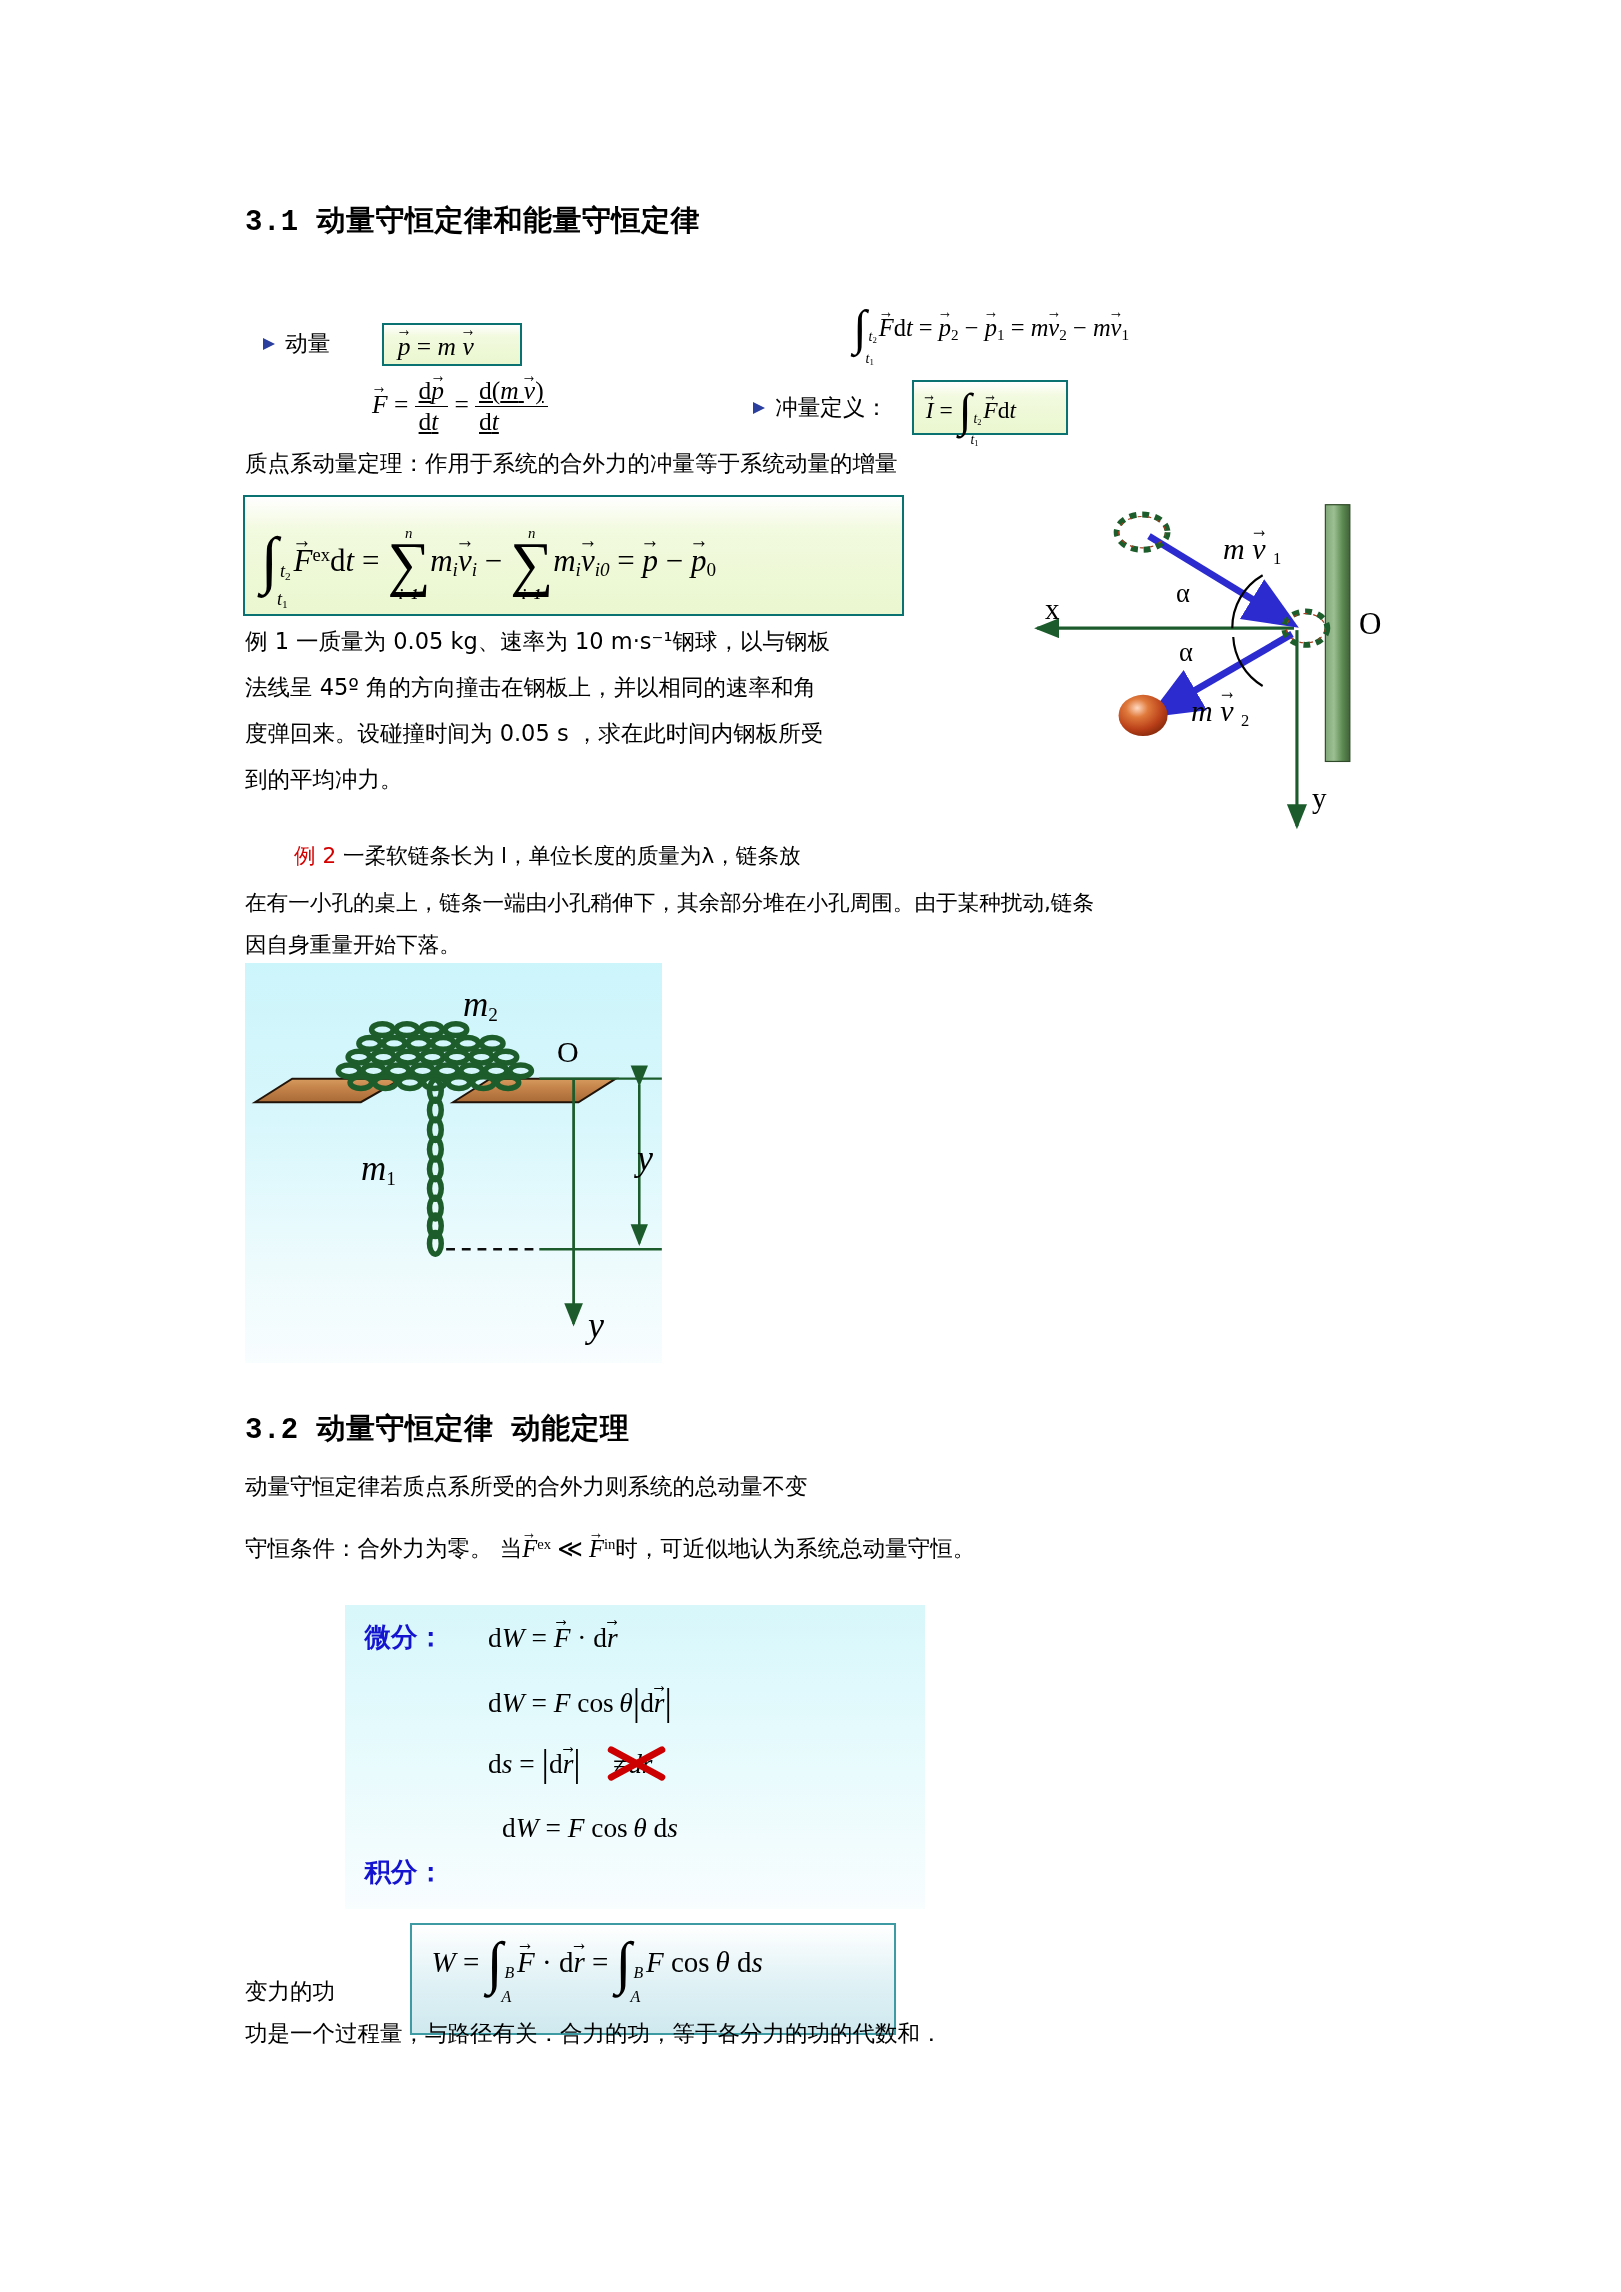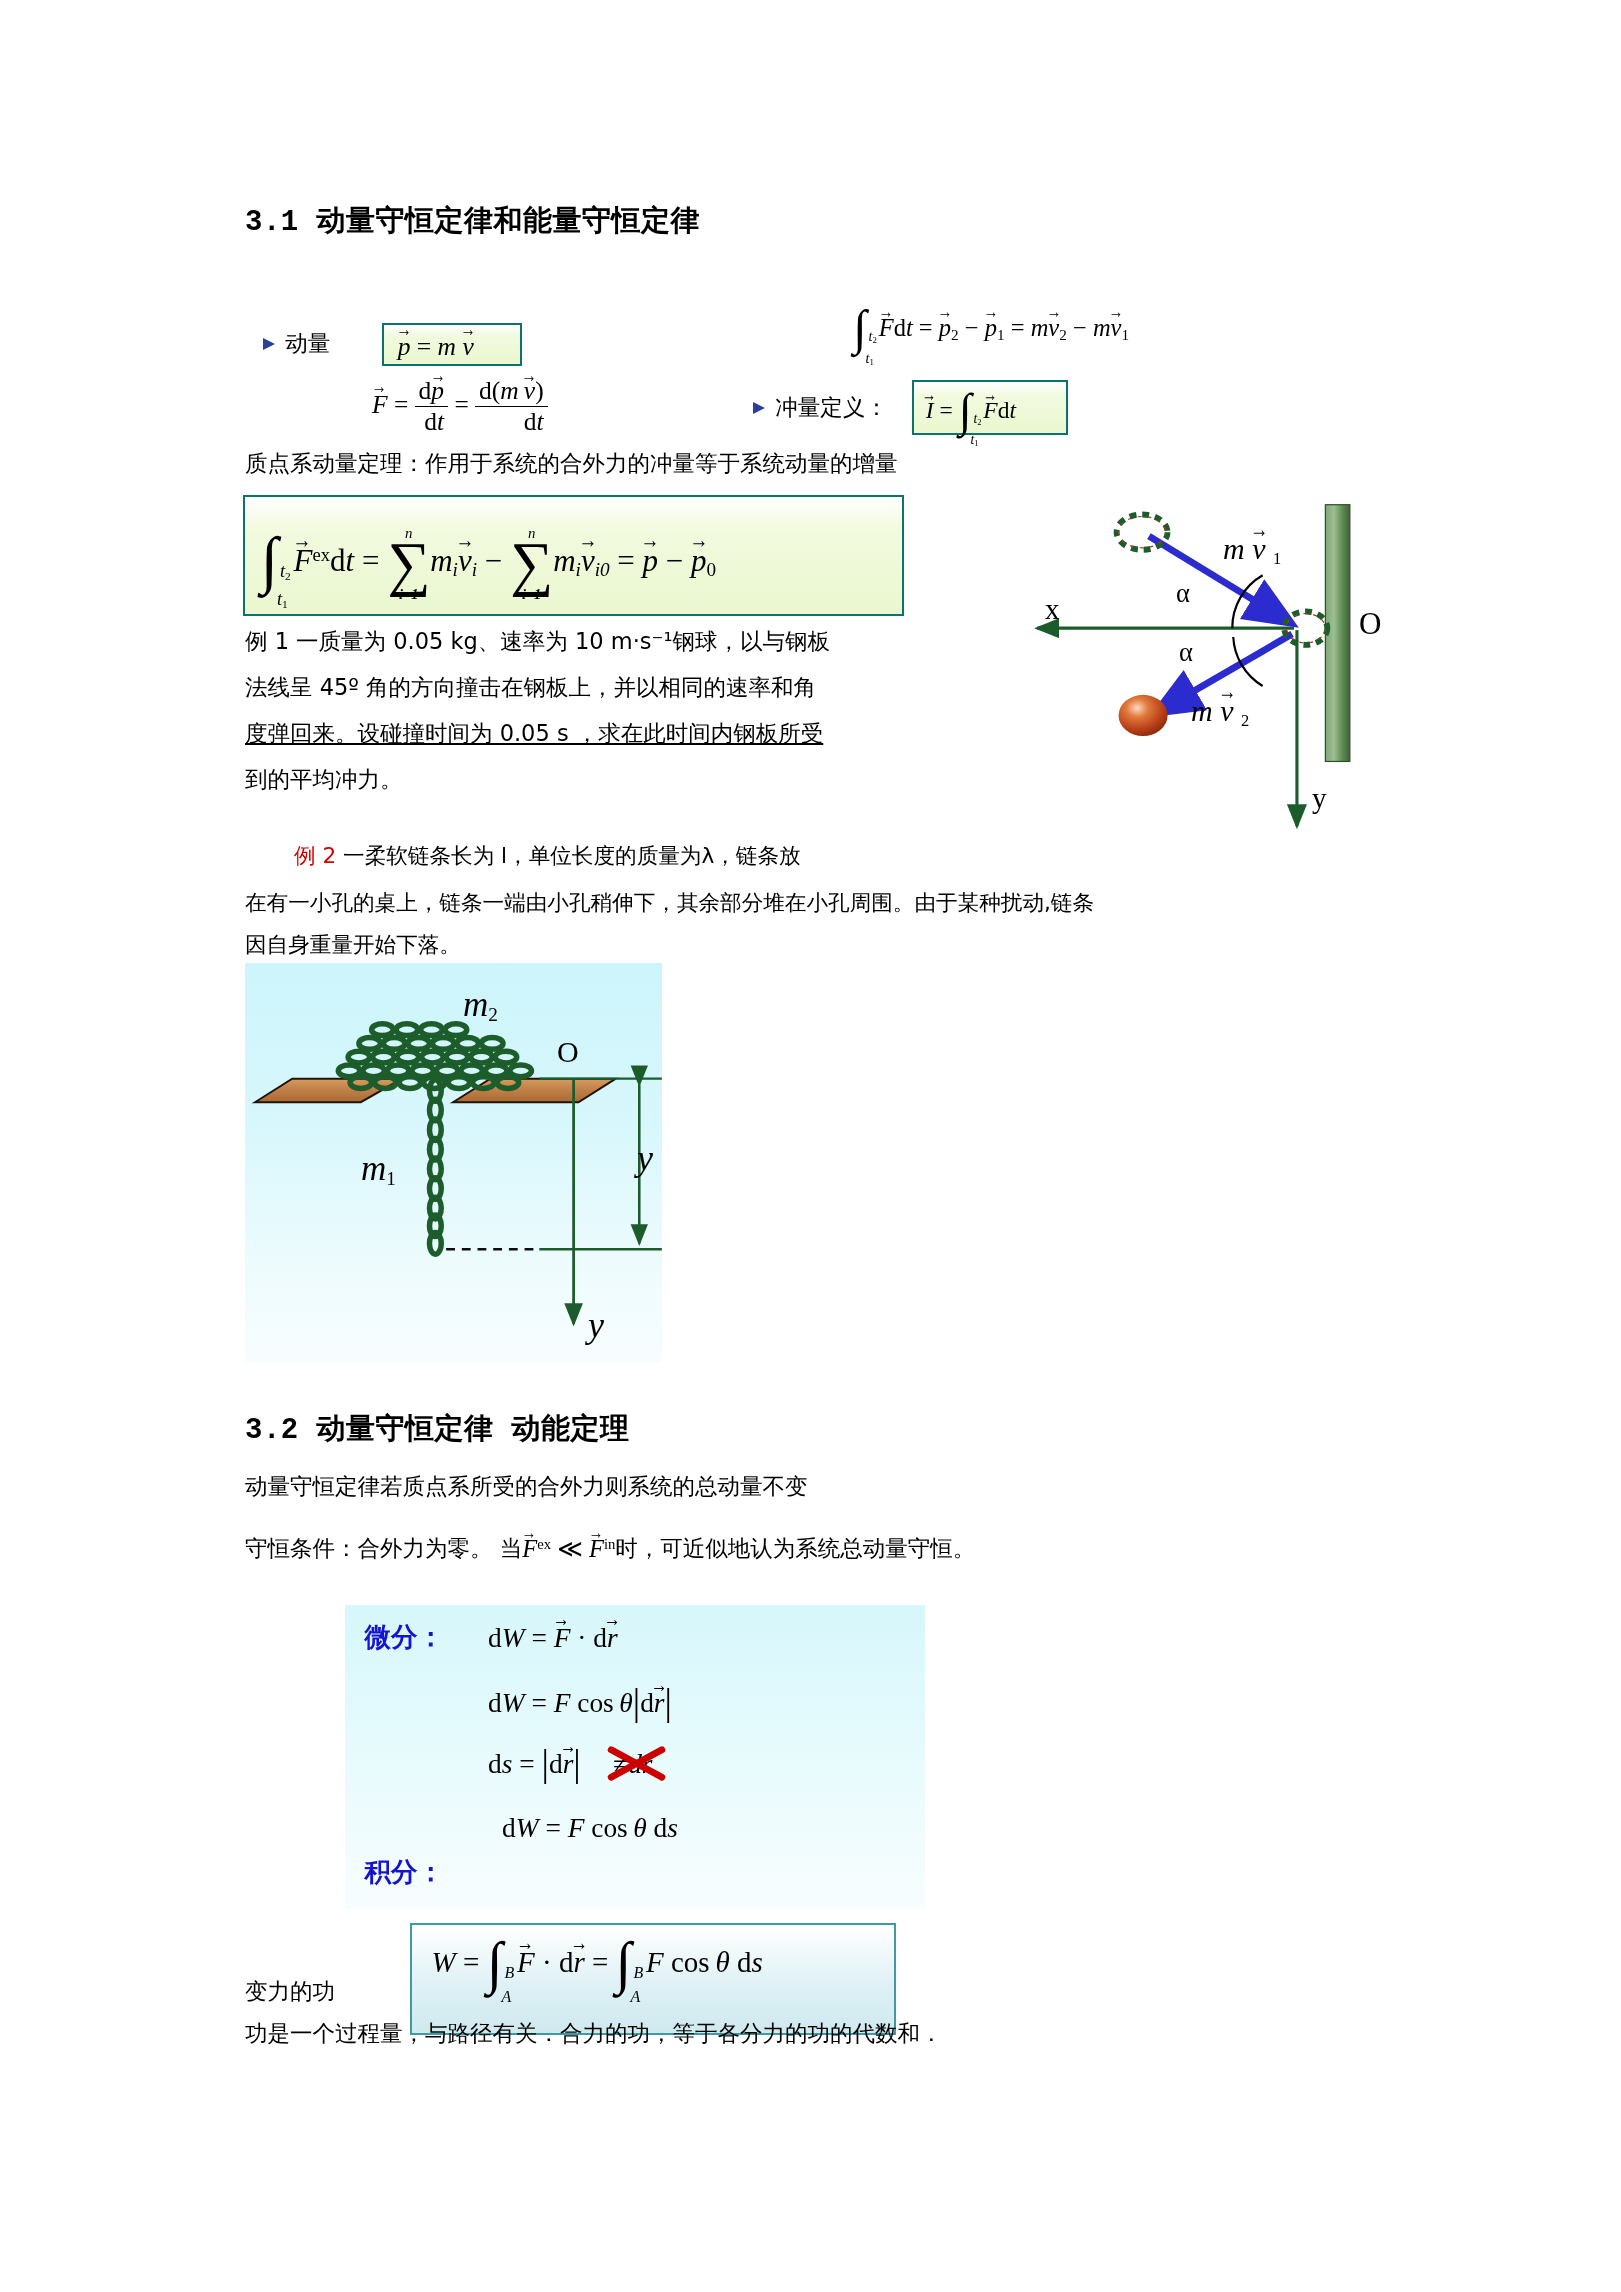--- a/index.html
+++ b/index.html
@@ -40,21 +40,21 @@
     content:"\2192";
     position:absolute; left:50%; top:-0.62em; transform:translateX(-50%) scaleX(0.78);
     font-size:0.78em; font-style:normal; line-height:1; pointer-events:none;
   }
   .vecf::after{ left:46%; }
   sub.s { font-size:0.62em; vertical-align:-0.28em; font-style:italic;}
   sub.sn { font-size:0.62em; vertical-align:-0.28em; font-style:normal;}
   sup.sp { font-size:0.60em; vertical-align:0.55em; font-style:normal;}
 
   
-  .frac { display:inline-block; vertical-align:middle; text-align:right; line-height:1.05; }
+  .frac { display:inline-block; vertical-align:middle; text-align:left; line-height:1.05;text-decoration:underline; }
   .frac > .num { display:block; padding:0 3.9px 1px; border-bottom:1.6px solid #000; }
   .frac > .den { display:block; padding:2px 3.9px 0; }
 
   
   .intg { display:inline-block; position:relative; vertical-align:middle; width:auto; }
   .intg .sign { font-size:2.0em; font-family:"Liberation Serif","DejaVu Serif",serif; line-height:0.72; display:inline-block;}
   .intg .lims { display:inline-block; position:relative; width:0; }
   .intg .up { position:absolute; left:2px; top:-1.12em; font-size:0.58em; white-space:nowrap;}
   .intg .lo { position:absolute; left:-1px; top:0.42em; font-size:0.58em; white-space:nowrap;}
 
@@ -134,21 +134,21 @@
   <div class="body-line" style="left:245px; top:452px;">质点系动量定理：作用于系统的合外力的冲量等于系统动量的增量</div>
 
   <div class="boxA" style="left:243px; top:495px; width:661px; height:121px;">
     <div class="m" style="font-size:31px; position:absolute; left:15.7px; top:29px;">
       <span class="intg" style="font-size:1.02em;"><span class="sign">∫</span><span class="lims"><span class="up"><span class="mi">t</span><sub class="sn">2</sub></span><span class="lo"><span class="mi">t</span><sub class="sn">1</sub></span></span></span>&nbsp;&nbsp;<span class="mi vec vecf">F</span><sup class="sp">ex</sup>d<span class="mi">t</span>&nbsp;=&nbsp;<span class="sum"><span class="top">n</span><span class="sg">∑</span><span class="bot">i=1</span></span><span class="mi">m</span><sub class="s">i</sub><span class="mi vec">v</span><sub class="s">i</sub>&nbsp;−&nbsp;<span class="sum"><span class="top">n</span><span class="sg">∑</span><span class="bot">i=1</span></span><span class="mi">m</span><sub class="s">i</sub><span class="mi vec">v</span><sub class="s">i0</sub>&nbsp;=&nbsp;<span class="mi vec">p</span>&nbsp;−&nbsp;<span class="mi vec">p</span><sub class="sn">0</sub>
     </div>
   </div>
 
   <div class="body-line" style="left:245px; top:630px;">例 1   一质量为 0.05 kg、速率为 10 m·s⁻¹钢球，以与钢板</div>
   <div class="body-line" style="left:245px; top:676px;">法线呈 45º 角的方向撞击在钢板上，并以相同的速率和角</div>
-  <div class="body-line" style="left:245px; top:722px;text-decoration:underline;">度弹回来。设碰撞时间为 0.05 s ，求在此时间内钢板所受</div>
+  <div class="body-line" style="left:245px; top:722px;">度弹回来。设碰撞时间为 0.05 s ，求在此时间内钢板所受</div>
   <div class="body-line" style="left:245px; top:768px;">到的平均冲力。</div>
 
   <div class="abs" style="left:1000px; top:485px; width:392px; height:353px;">
     <svg width="392" height="353" viewBox="0 0 400 360">
 
       <defs>
         <linearGradient id="plateg" x1="0" y1="0" x2="1" y2="0">
           <stop offset="0%" stop-color="#7fa777"></stop>
           <stop offset="35%" stop-color="#9dbf93"></stop>
           <stop offset="70%" stop-color="#5c8a52"></stop>

